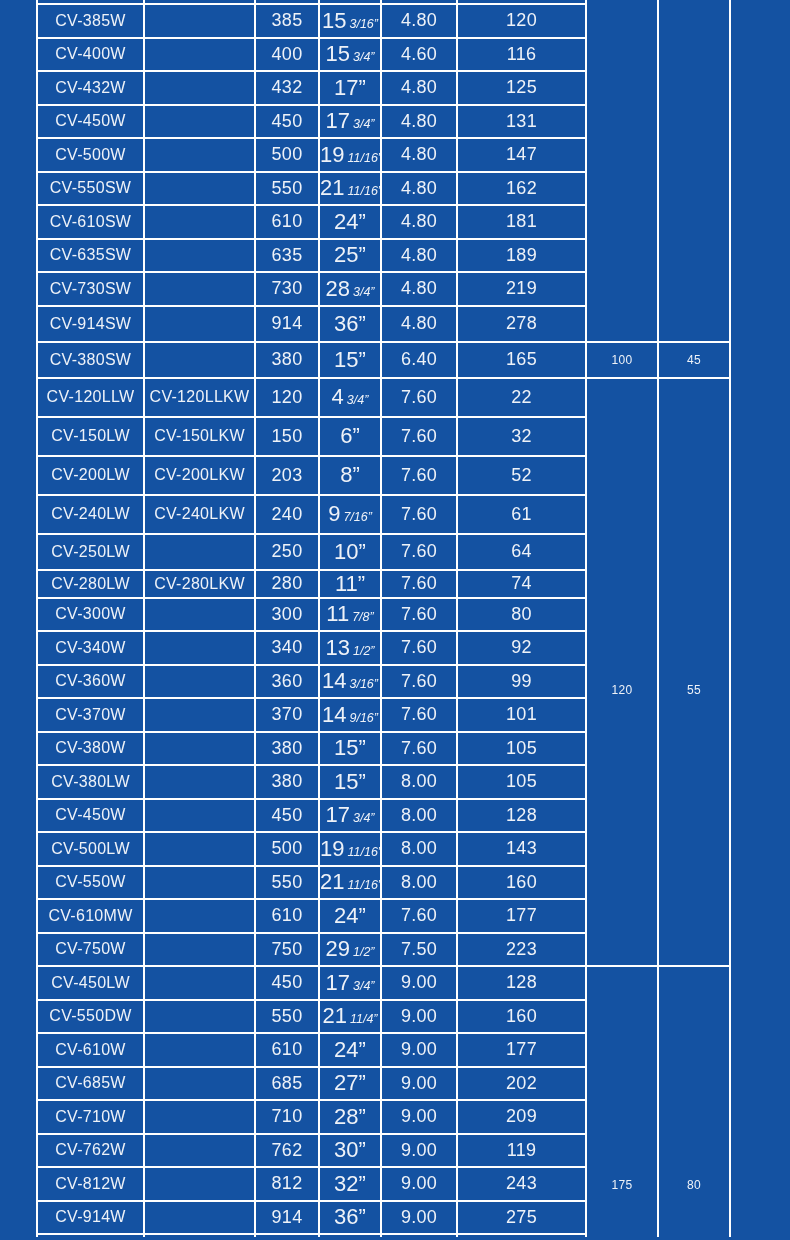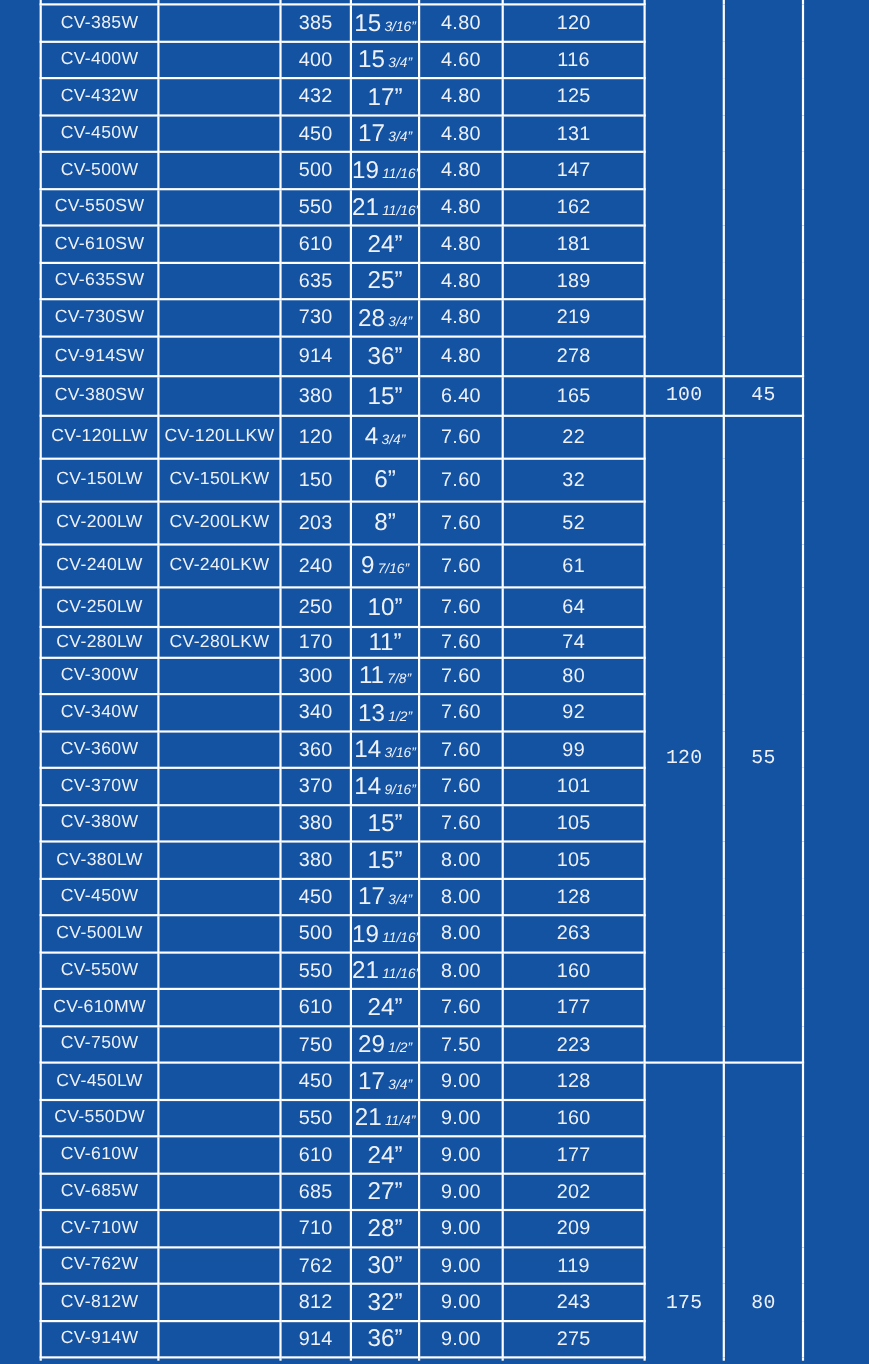--- a/index.html
+++ b/index.html
@@ -31,21 +31,21 @@
   tr.tall{height:39px;}
   tr.med{height:36px;margin-left:36px;}
   tr.med2{height:28px;}
   tr.sliver-top{height:4px;}
   tr.sliver-bottom{height:3px;}
   td.model{font-size:16px;letter-spacing:.3px;}
   td.num{font-size:18px;letter-spacing:.3px;}
   td.inch{font-size:18px;}
   .inch-main{font-size:22px;}
   .inch-frac{font-size:12.5px;margin-left:3px;font-style:italic;}
-  td.gcell{font-size:18px;letter-spacing:.3px;font-family:Liberation Mono, monospace;}
+  td.gcell{font-size:12px;letter-spacing:.3px;}
   td.sliver-cell{border-top:none;}
   td.sliver-bottom-cell{border-bottom:none;}
   td.g0{border-top:none;}
   td.g2{padding-top:36px;}
   td.g3{padding-top:166px;border-bottom:none;}
   table.spec{border-top:none;border-bottom:none;}
 </style>
 </head>
 <body>
 
@@ -200,21 +200,21 @@
           <td class="model">CV-250LW</td>
           <td class="model"></td>
           <td class="num">250</td>
           <td class="inch"><span class="inch-main">10”</span></td>
           <td class="num">7.60</td>
           <td class="num">64</td>
         </tr>
         <tr class="med2">
           <td class="model">CV-280LW</td>
           <td class="model">CV-280LKW</td>
-          <td class="num">170</td>
+          <td class="num">280</td>
           <td class="inch"><span class="inch-main">11”</span></td>
           <td class="num">7.60</td>
           <td class="num">74</td>
         </tr>
         <tr>
           <td class="model">CV-300W</td>
           <td class="model"></td>
           <td class="num">300</td>
           <td class="inch"><span class="inch-main">11</span><span class="inch-frac">7/8”</span></td>
           <td class="num">7.60</td>
@@ -267,21 +267,21 @@
           <td class="inch"><span class="inch-main">17</span><span class="inch-frac">3/4”</span></td>
           <td class="num">8.00</td>
           <td class="num">128</td>
         </tr>
         <tr>
           <td class="model">CV-500LW</td>
           <td class="model"></td>
           <td class="num">500</td>
           <td class="inch"><span class="inch-main">19</span><span class="inch-frac">11/16”</span></td>
           <td class="num">8.00</td>
-          <td class="num">263</td>
+          <td class="num">143</td>
         </tr>
         <tr>
           <td class="model">CV-550W</td>
           <td class="model"></td>
           <td class="num">550</td>
           <td class="inch"><span class="inch-main">21</span><span class="inch-frac">11/16”</span></td>
           <td class="num">8.00</td>
           <td class="num">160</td>
         </tr>
         <tr>

